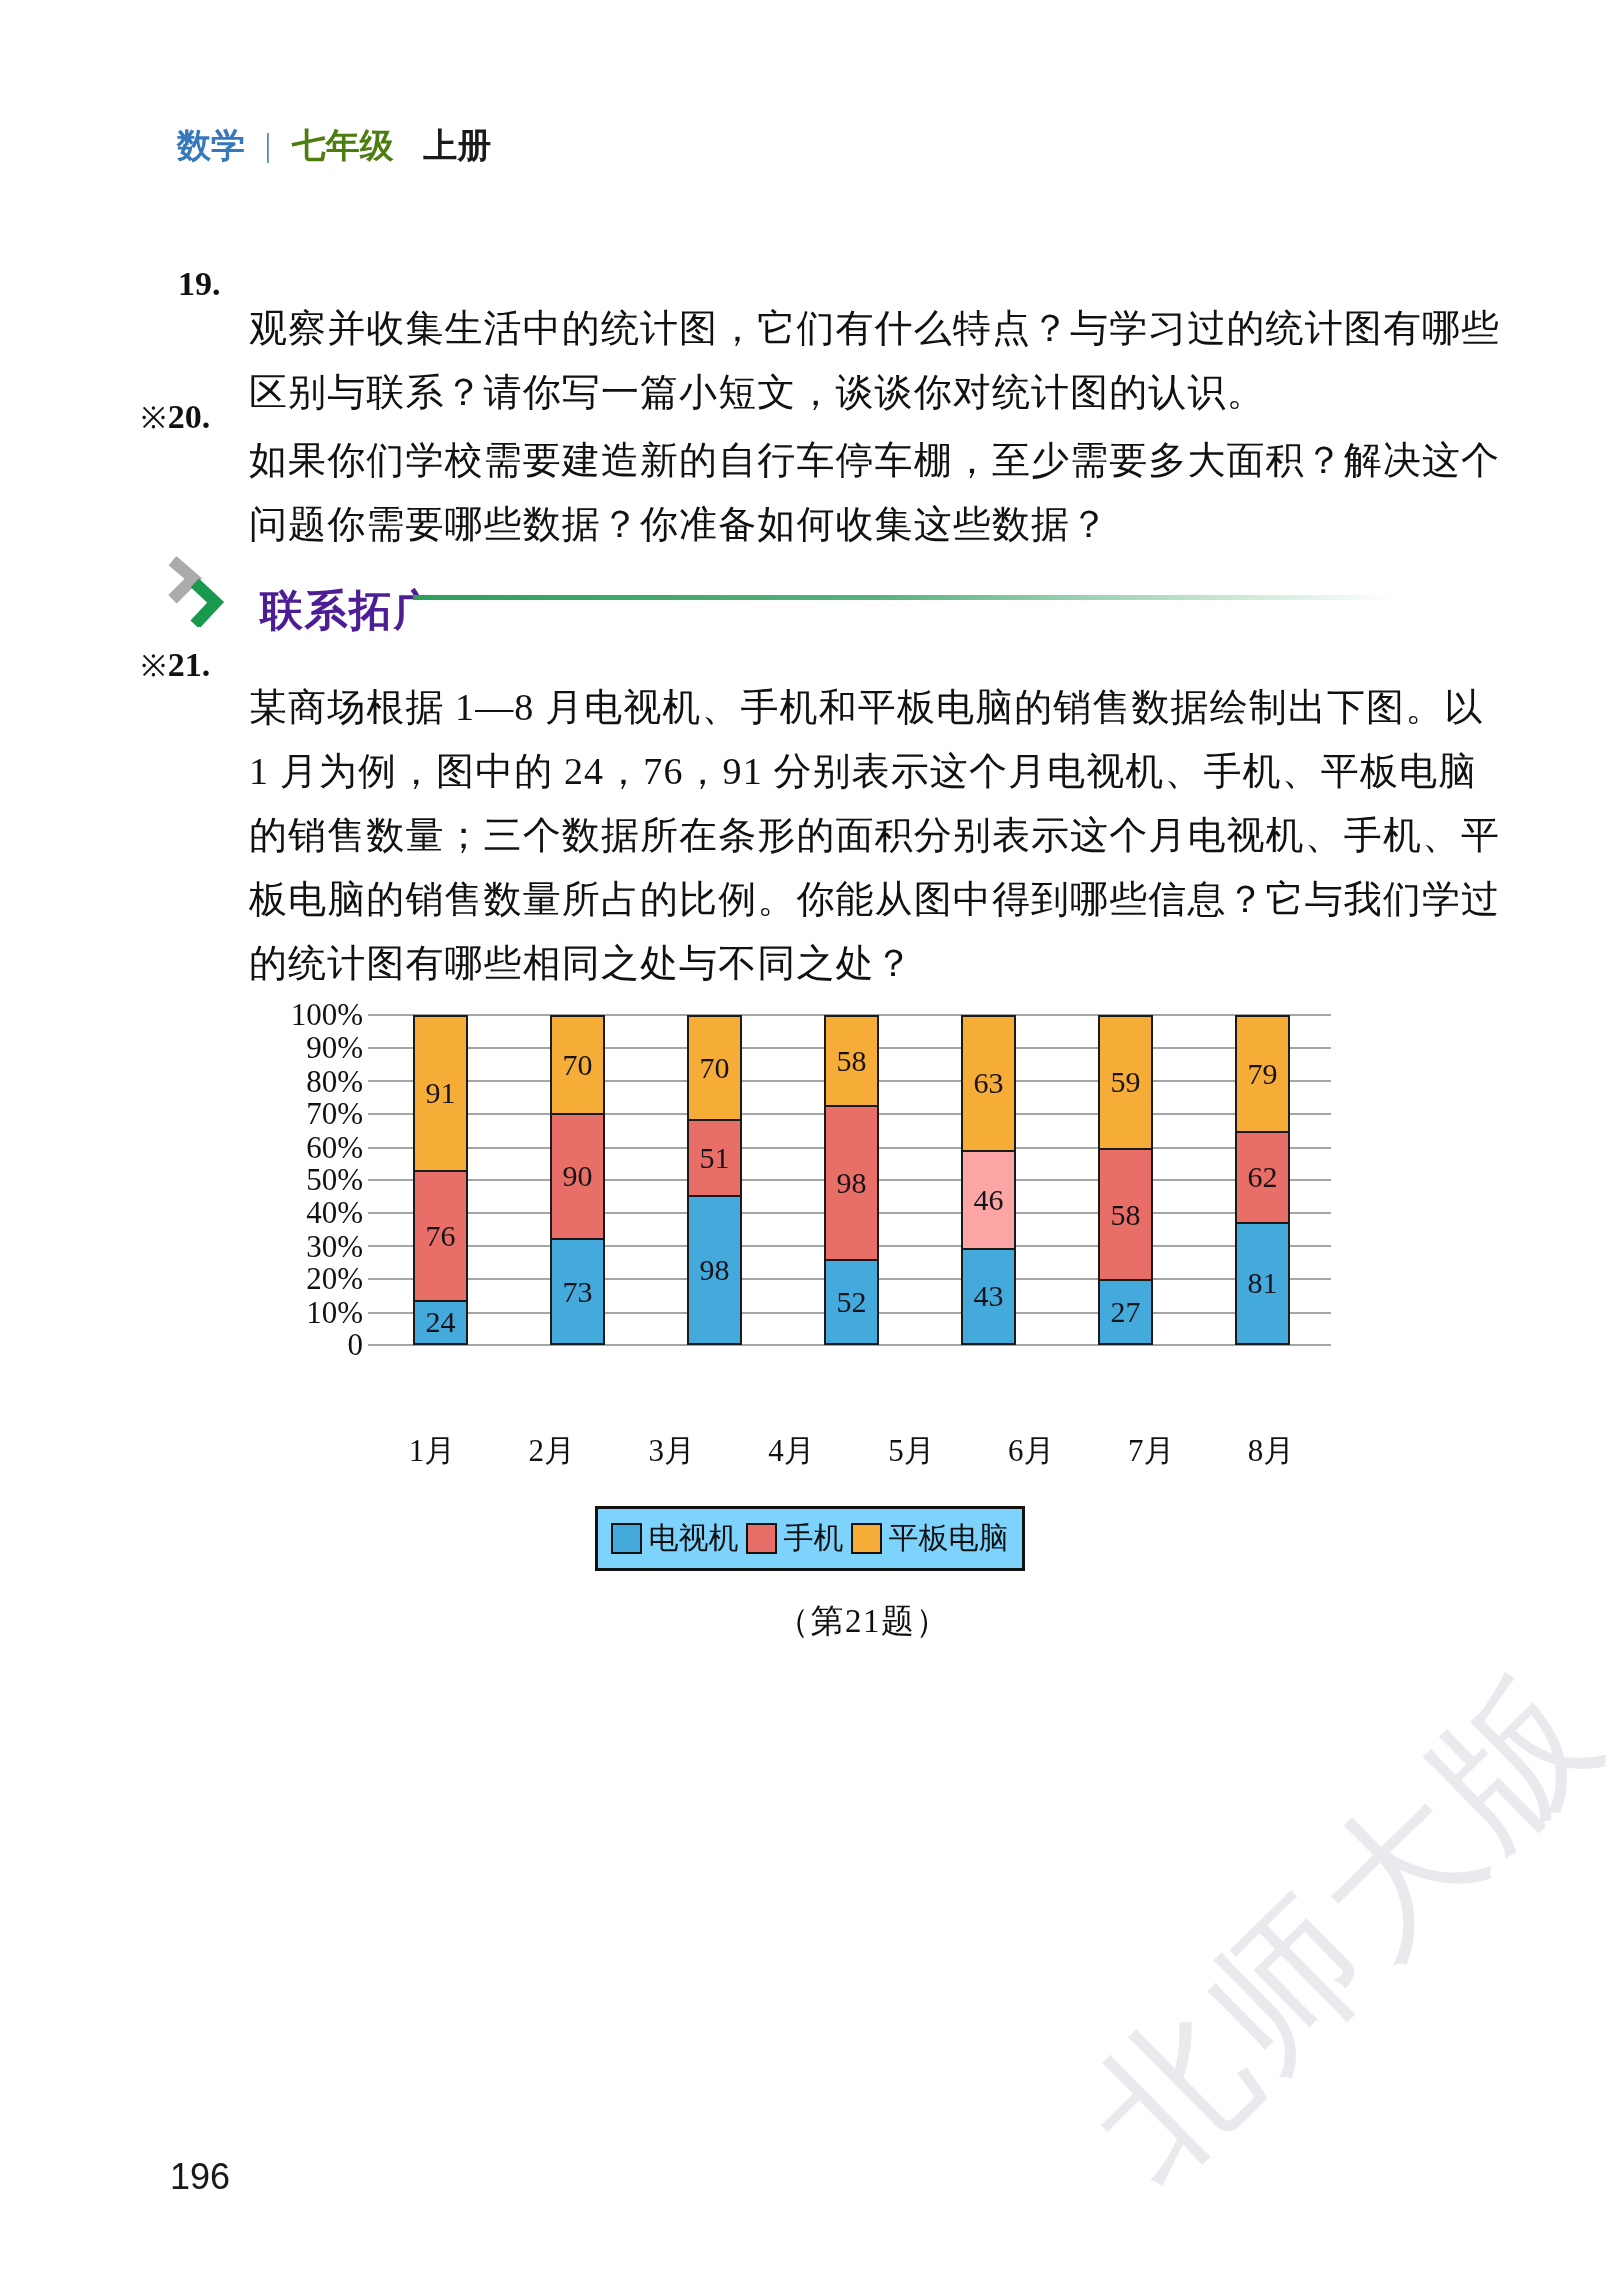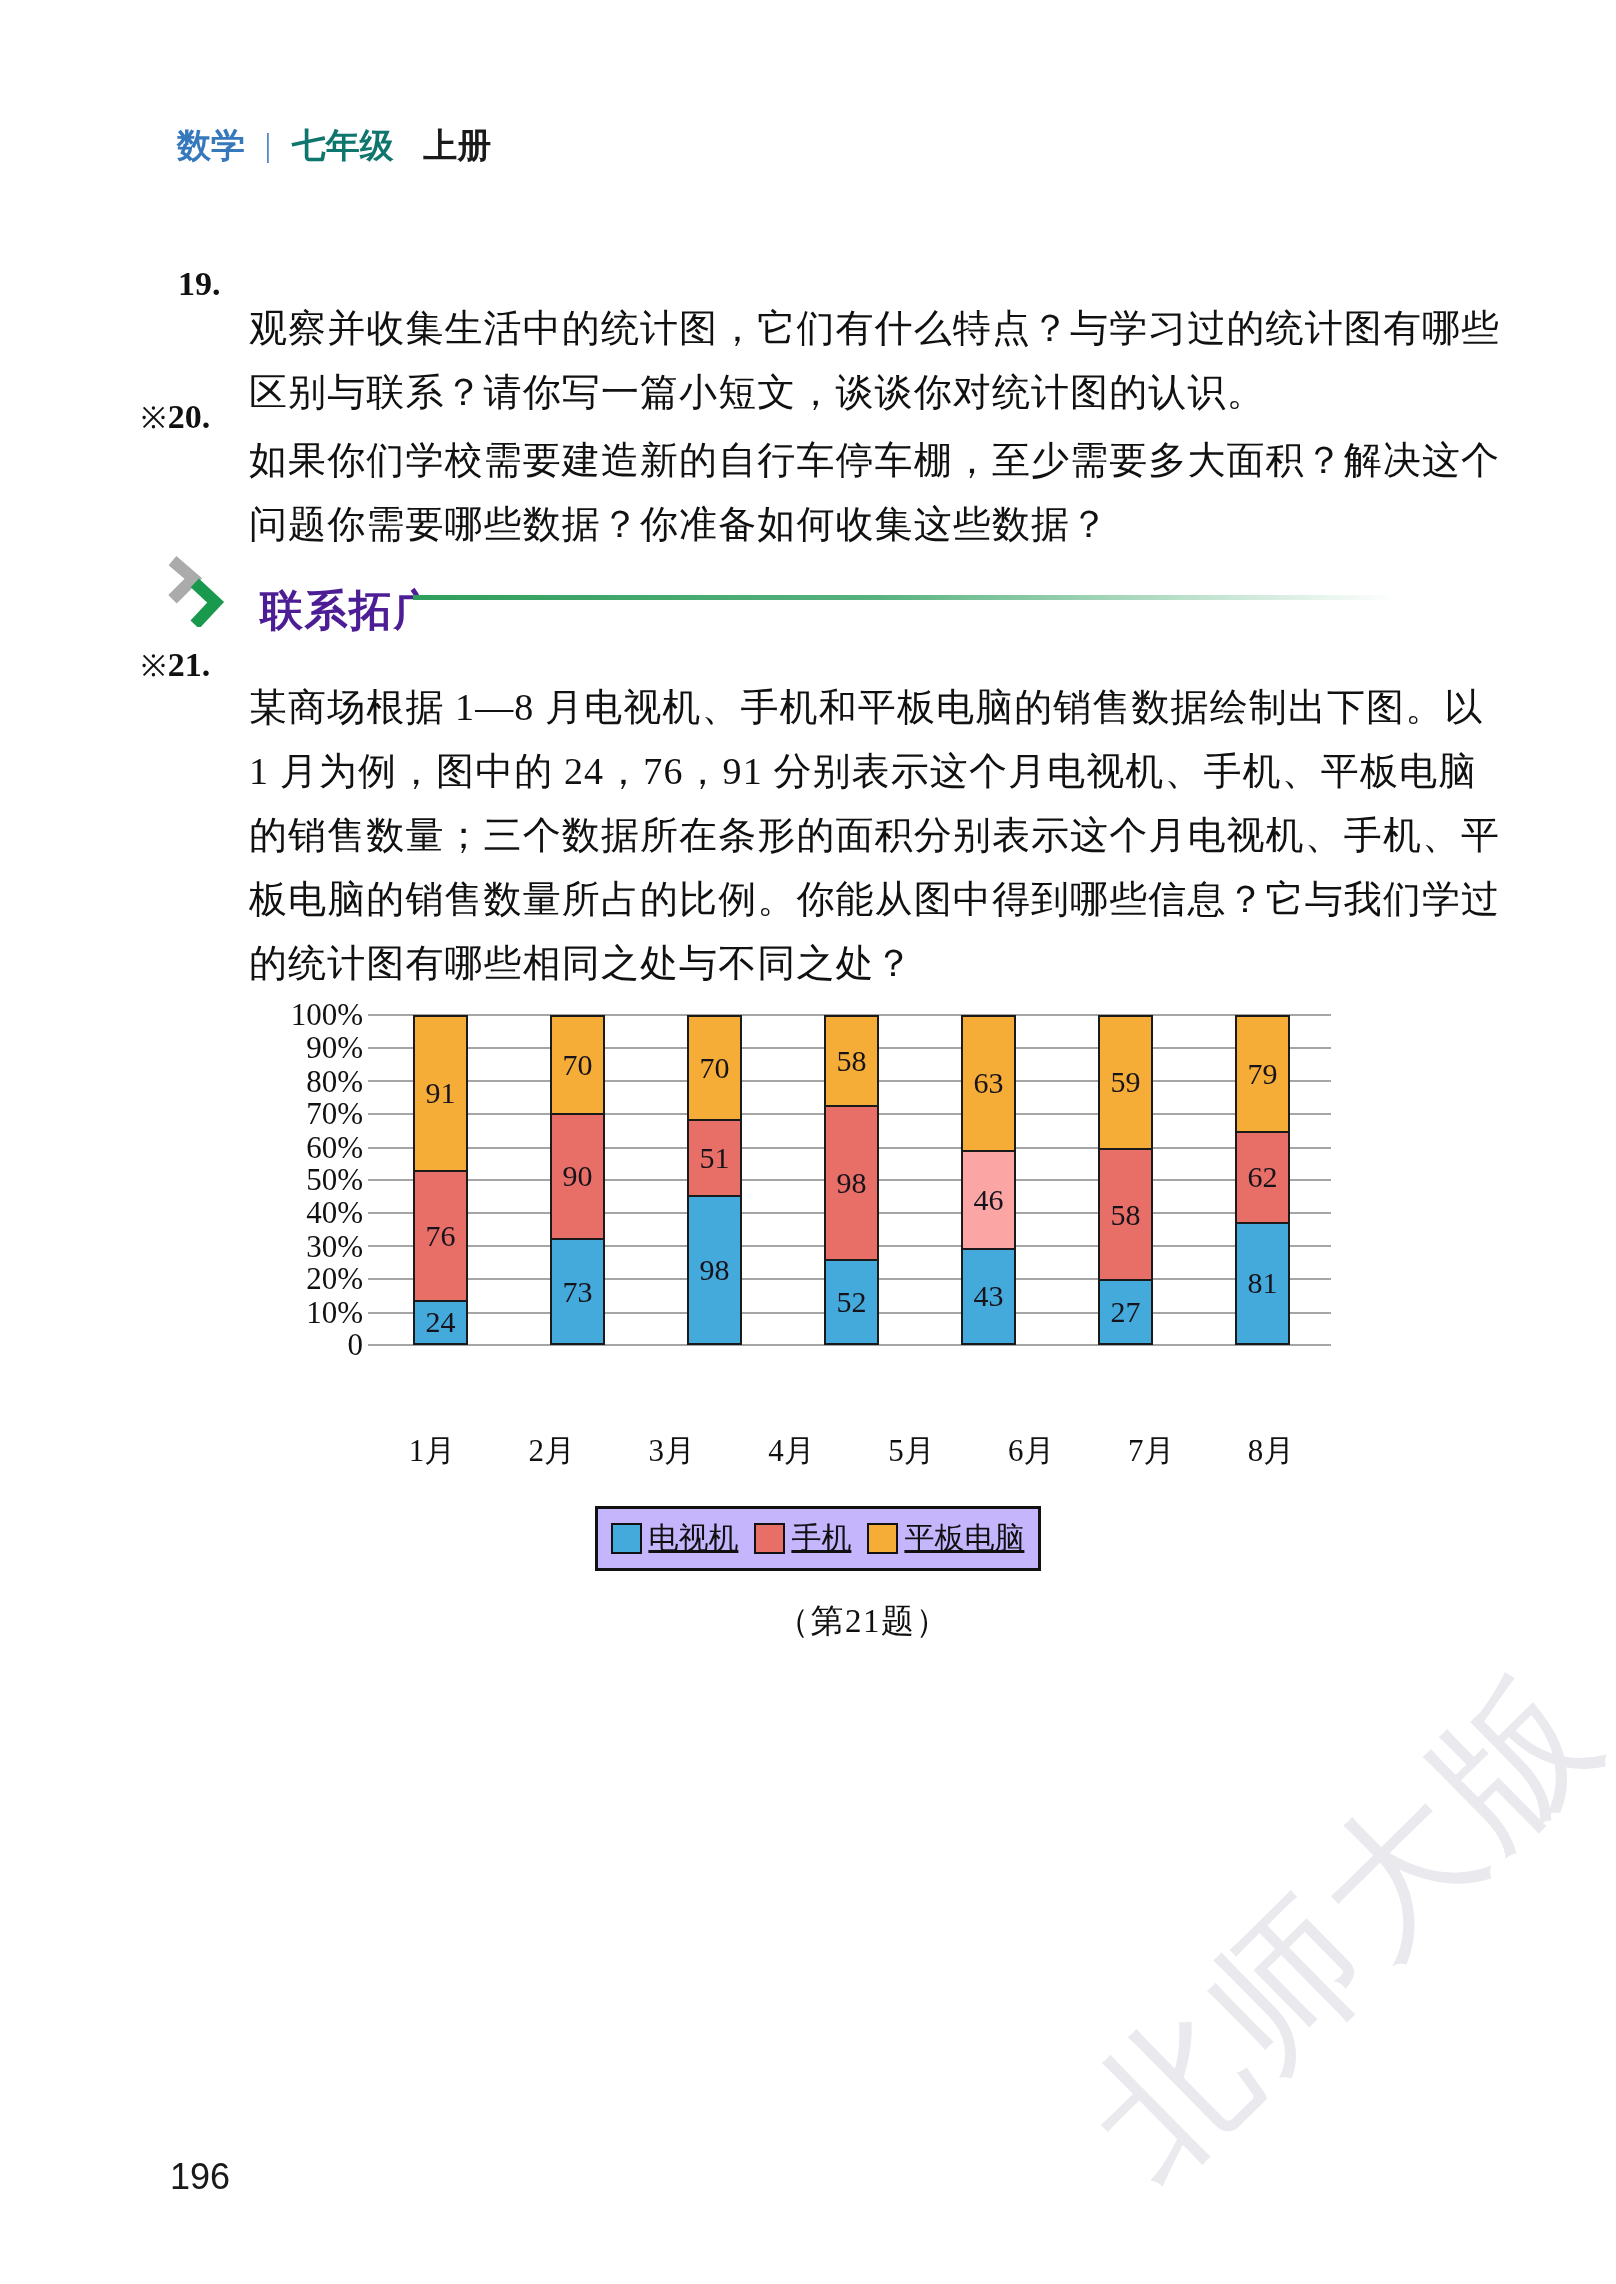--- a/index.html
+++ b/index.html
@@ -15,21 +15,21 @@
   
   .page-header{
     left:177px;top:123px;
     font-family:"Liberation Sans", sans-serif;
     font-weight:bold;font-size:34px;
     display:flex;align-items:center;gap:19.3px;
     white-space:nowrap;
   }
   .hdr-subject{color:#3678BC;}
   .hdr-divider{color:#3678BC;font-weight:normal;font-size:31px;transform:scaleX(.6);}
-  .hdr-grade{color:#0f766e;text-align:center;}
+  .hdr-grade{color:#4d7c0f;text-align:center;}
   .hdr-volume{color:#1a1a1a;margin-left:10.4px;}
   
   .prob-num{
     font-size:34px;font-weight:bold;white-space:nowrap;
     font-family:"Liberation Serif", serif;
   }
   .prob-num .marker{font-weight:normal;font-size:30px;margin-right:1.5px;}
   .body-line{
     font-size:38px;letter-spacing:1.1px;white-space:nowrap;
     font-family:Liberation Serif, serif;
@@ -68,23 +68,23 @@
     font-size:30px;color:#17131a;
   }
   .months{
     position:absolute;left:89px;top:434px;width:959px;
     display:flex;justify-content:space-around;
   }
   .month-label{font-size:31px;color:#111;width:120px;text-align:center;}
   
   .legend{
     left:595px;top:1506px;height:65px;
-    border:3px solid #111;background:#c4b5fd;
-    display:flex;align-items:center;gap:16px;
-    padding:0 13.4px;box-sizing:border-box;text-decoration:underline;
+    border:3px solid #111;background:#7dd3fc;
+    display:flex;align-items:center;gap:8px;
+    padding:0 13.4px;box-sizing:border-box;
   }
   .legend-item{display:flex;align-items:center;gap:6px;}
   .legend-swatch{width:31px;height:31px;border:2.2px solid #111;box-sizing:border-box;}
   .legend-label{font-size:30px;white-space:nowrap;}
   .chart-caption{
     left:677px;top:1599px;width:372px;text-align:center;
     font-size:33px;letter-spacing:1.5px;white-space:nowrap;
   }
   
   .page-number{

